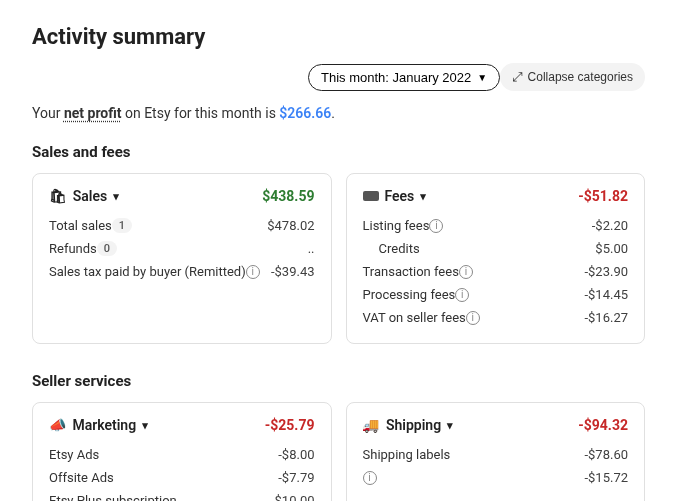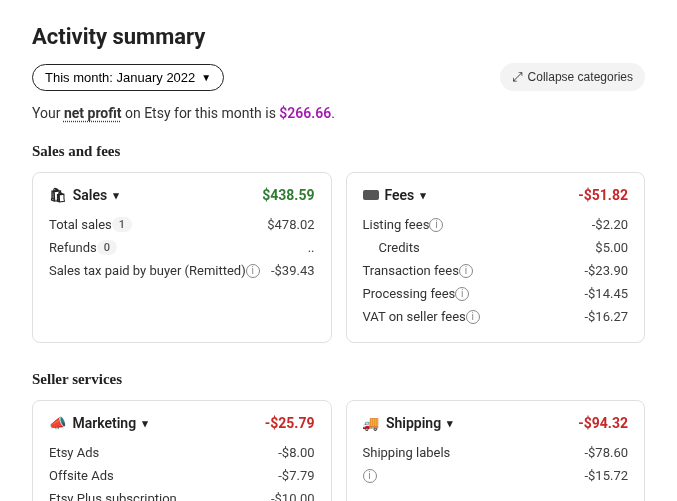--- a/index.html
+++ b/index.html
@@ -27,21 +27,21 @@
       font-weight: 500;
       cursor: pointer;
       background: #fff;
     }
     .month-selector .chevron {
       font-size: 10px;
     }
     .header-row {
       display: flex;
       align-items: center;
-      justify-content: space-between;
+      justify-content: flex-end;
       margin-bottom: 14px;
     }
     .collapse-btn {
       display: inline-flex;
       align-items: center;
       gap: 5px;
       background: #f3f3f3;
       border: none;
       border-radius: 20px;
       padding: 6px 12px;
@@ -53,28 +53,27 @@
       font-size: 14px;
       margin-bottom: 22px;
       color: #333;
     }
     .profit-line strong {
       font-weight: 700;
       text-decoration: underline dotted;
       text-underline-offset: 3px;
     }
     .profit-amount {
-      color: #a21caf;
+      color: #3b82f6;
       font-weight: 600;
     }
     .section-title {
       font-size: 15px;
       font-weight: 700;
       margin-bottom: 12px;
-      font-family: Liberation Serif, serif;
     }
     .cards-grid {
       display: grid;
       grid-template-columns: 1fr 1fr;
       gap: 14px;
       margin-bottom: 28px;
     }
     .card {
       border: 1px solid #e0e0e0;
       border-radius: 8px;

